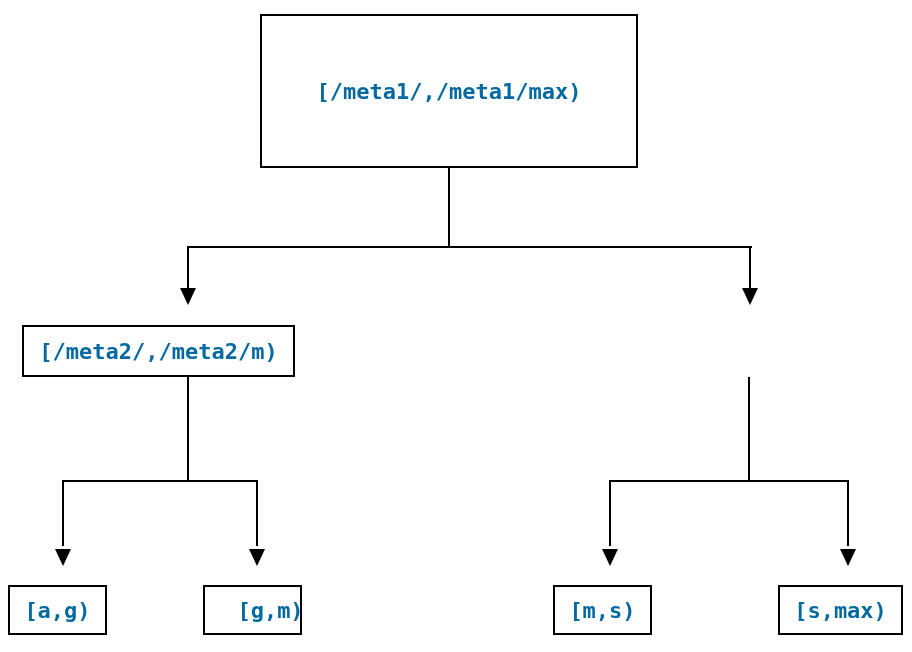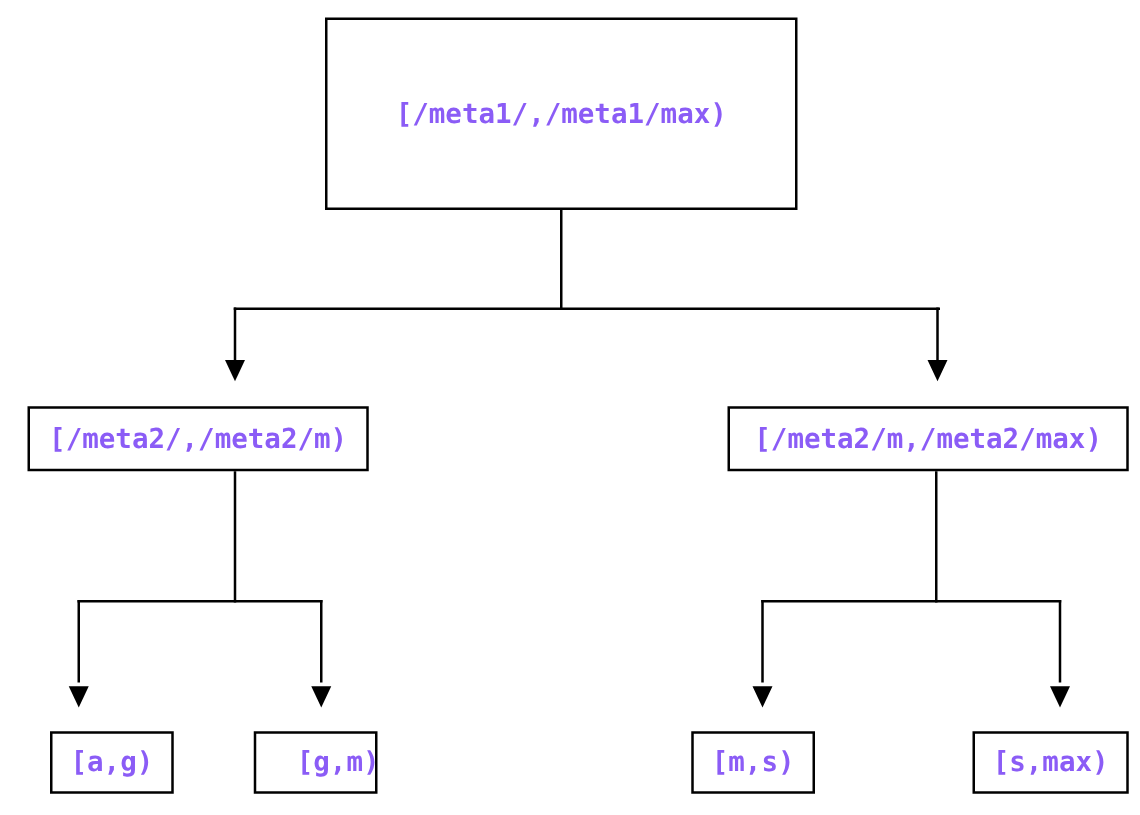--- a/index.html
+++ b/index.html
@@ -18,41 +18,41 @@
   .node {
     position: absolute;
     box-sizing: border-box;
     border: 2px solid #000000;
     background: #ffffff;
     display: flex;
     align-items: center;
     justify-content: center;
     font-size: 22px;
     font-weight: bold;
-    color: #8b5cf6;
+    color: #0369a1;
     white-space: pre;
   }
   .line {
     position: absolute;
     background: #000000;
   }
   .arrow-down {
     position: absolute;
     width: 0;
     height: 0;
     border-left: 8px solid transparent;
     border-right: 8px solid transparent;
     border-top: 17px solid #000000;
   }
 
   
   .node-root      { left: 260px; top: 14px;  width: 378px; height: 154px; }
   .node-left      { left: 22px;  top: 325px; width: 273px; height: 52px; }
   .node-right     { left: 582px; top: 325px; width: 321px; height: 52px; }
-  .node-leaf-ag   { left: 8px;   top: 585px; width: 99px;  height: 50px; margin-left: 32px; }
+  .node-leaf-ag   { left: 8px;   top: 585px; width: 99px;  height: 50px; }
   .node-leaf-gm   { left: 203px; top: 585px; width: 99px;  height: 50px; padding-left: 36px; }
   .node-leaf-ms   { left: 553px; top: 585px; width: 99px;  height: 50px; }
   .node-leaf-smax { left: 778px; top: 585px; width: 125px; height: 50px; }
 
   
   .l1-stem   { left: 448px; top: 168px; width: 2px;   height: 80px; }
   .l1-bar    { left: 187px; top: 246px; width: 565px; height: 2px; }
   .l1-drop-a { left: 187px; top: 246px; width: 2px;   height: 42px; }
   .l1-drop-b { left: 749px; top: 246px; width: 2px;   height: 42px; }
   .l1-arr-a  { left: 180px; top: 288px; }
@@ -76,21 +76,20 @@
 </style>
 </head>
 <body>
 
 <div class="canvas">
 
   <div class="node node-root">[/meta1/,/meta1/max)</div>
 
   <div class="node node-left">[/meta2/,/meta2/m)</div>
 
-  <div class="node node-right">[/meta2/m,/meta2/max)</div>
 
   <div class="node node-leaf-ag">[a,g)</div>
 
   <div class="node node-leaf-gm">[g,m)</div>
 
   <div class="node node-leaf-smax">[s,max)</div>
 
   <div class="node node-leaf-ms">[m,s)</div>
 
   <div class="line l1-stem"></div>

